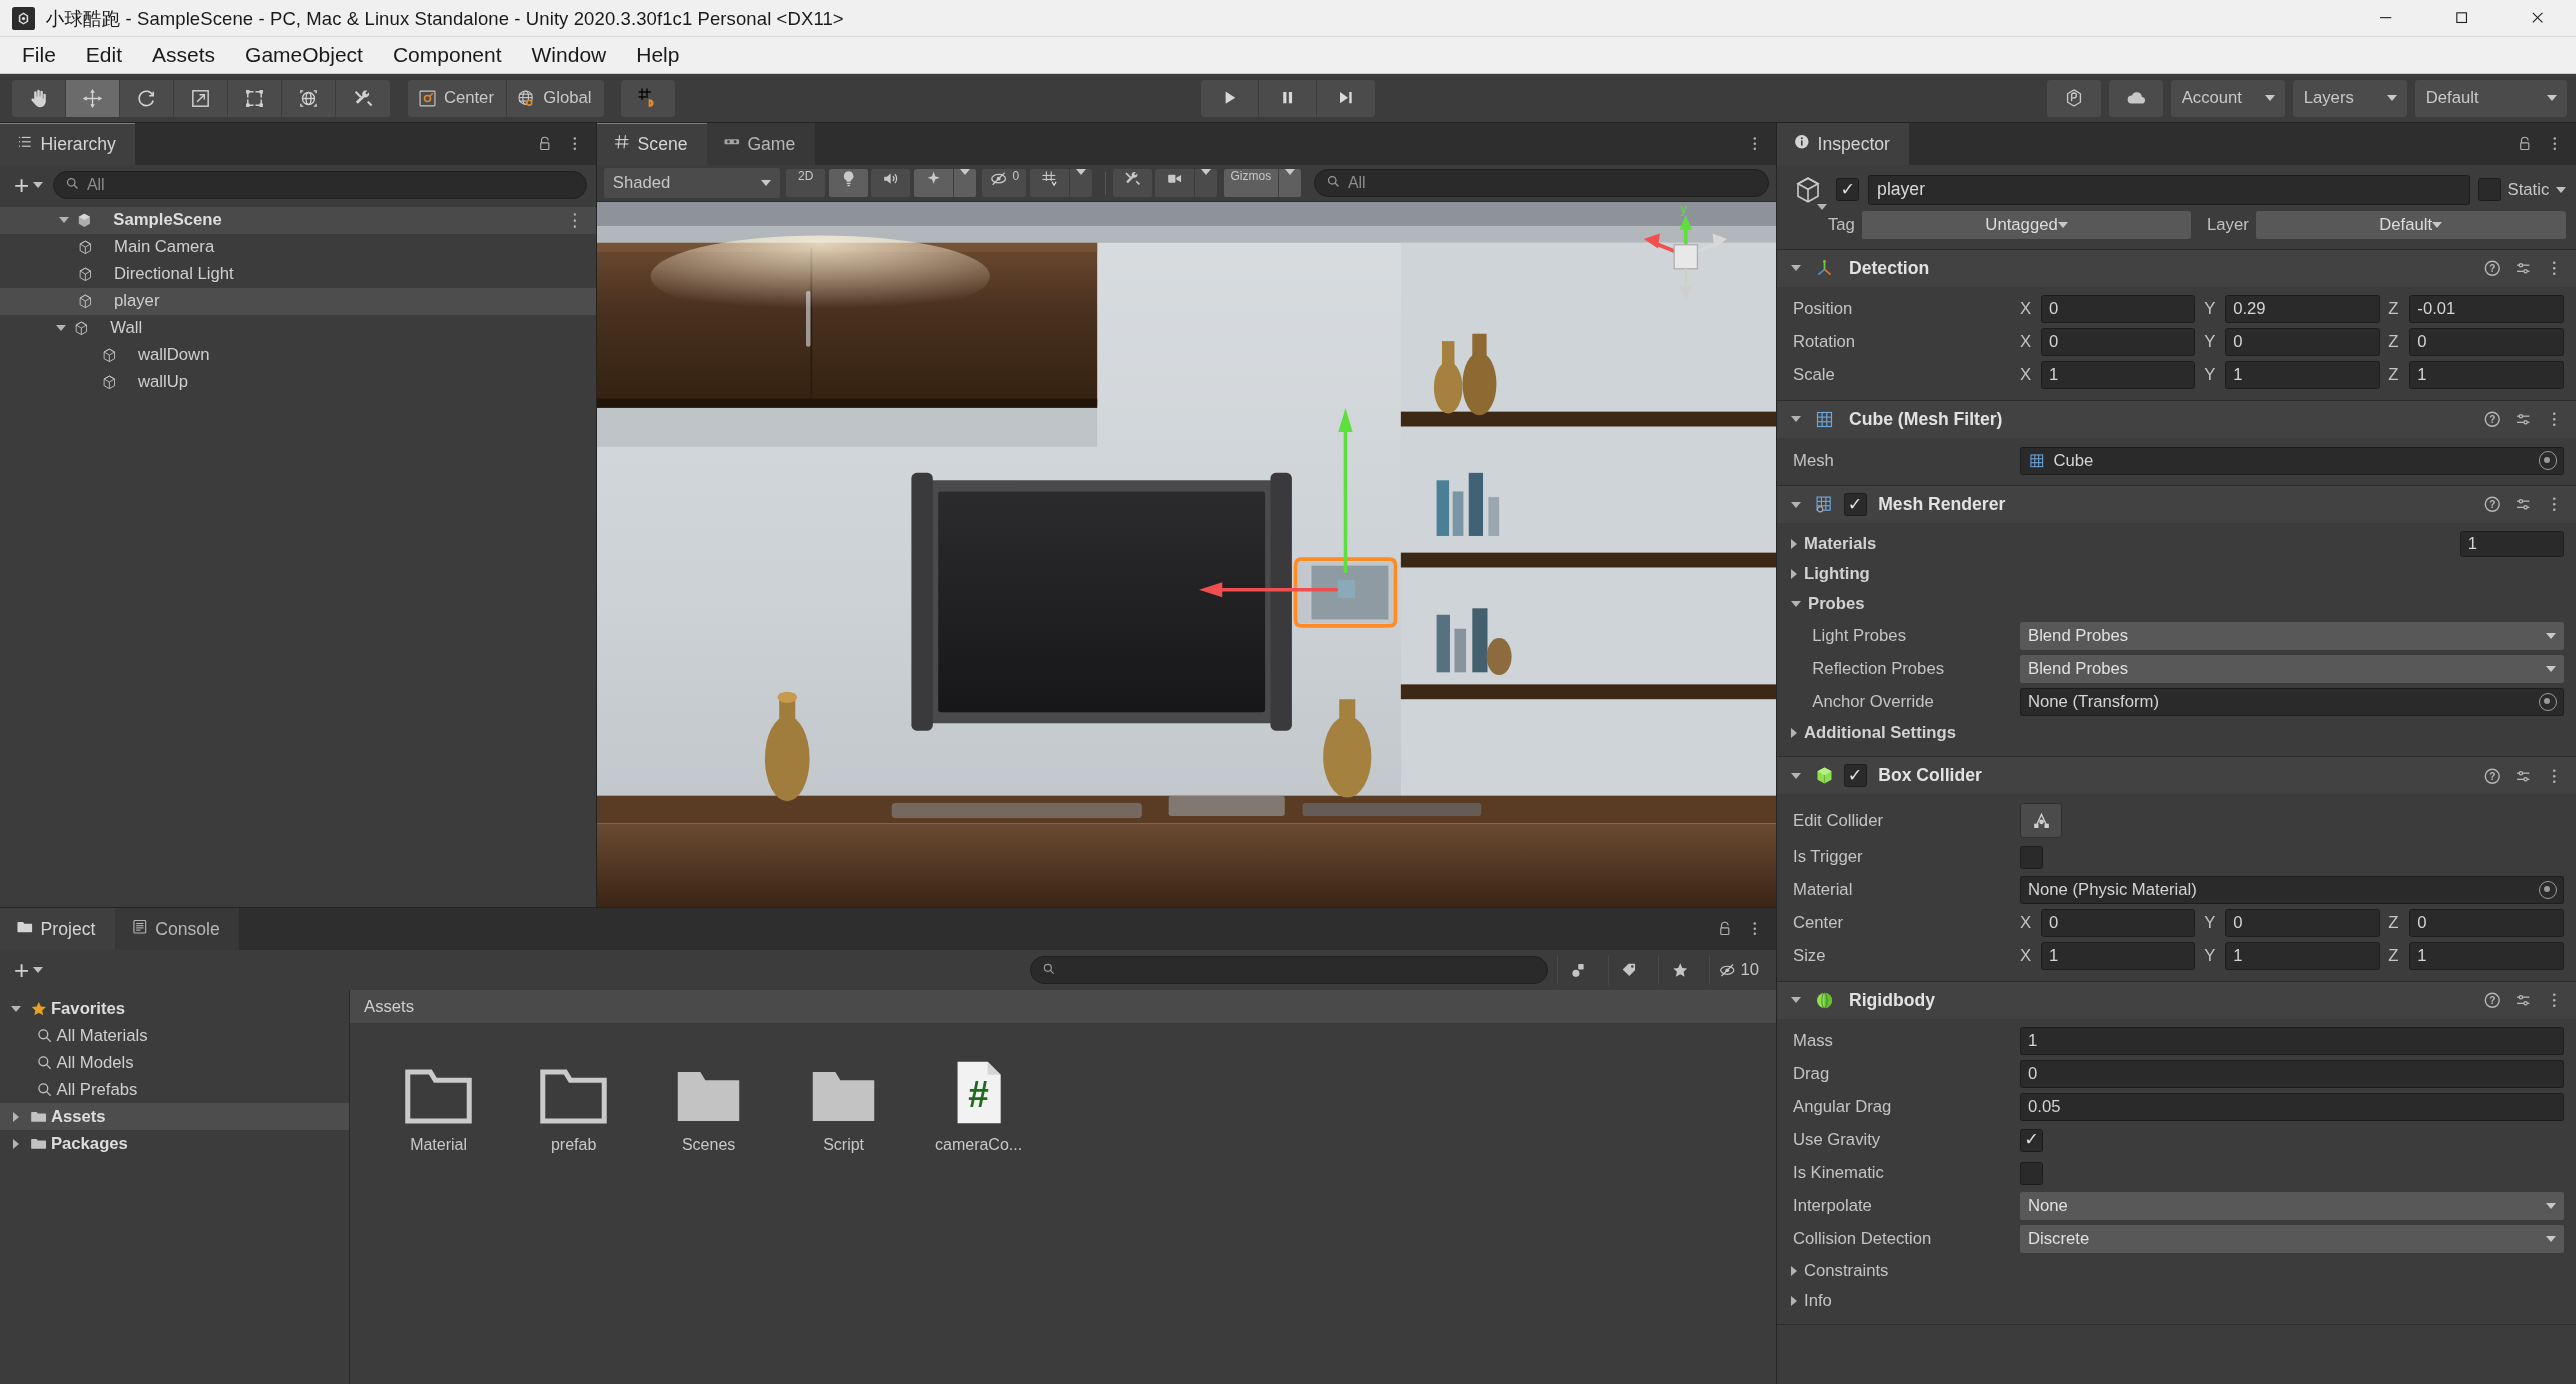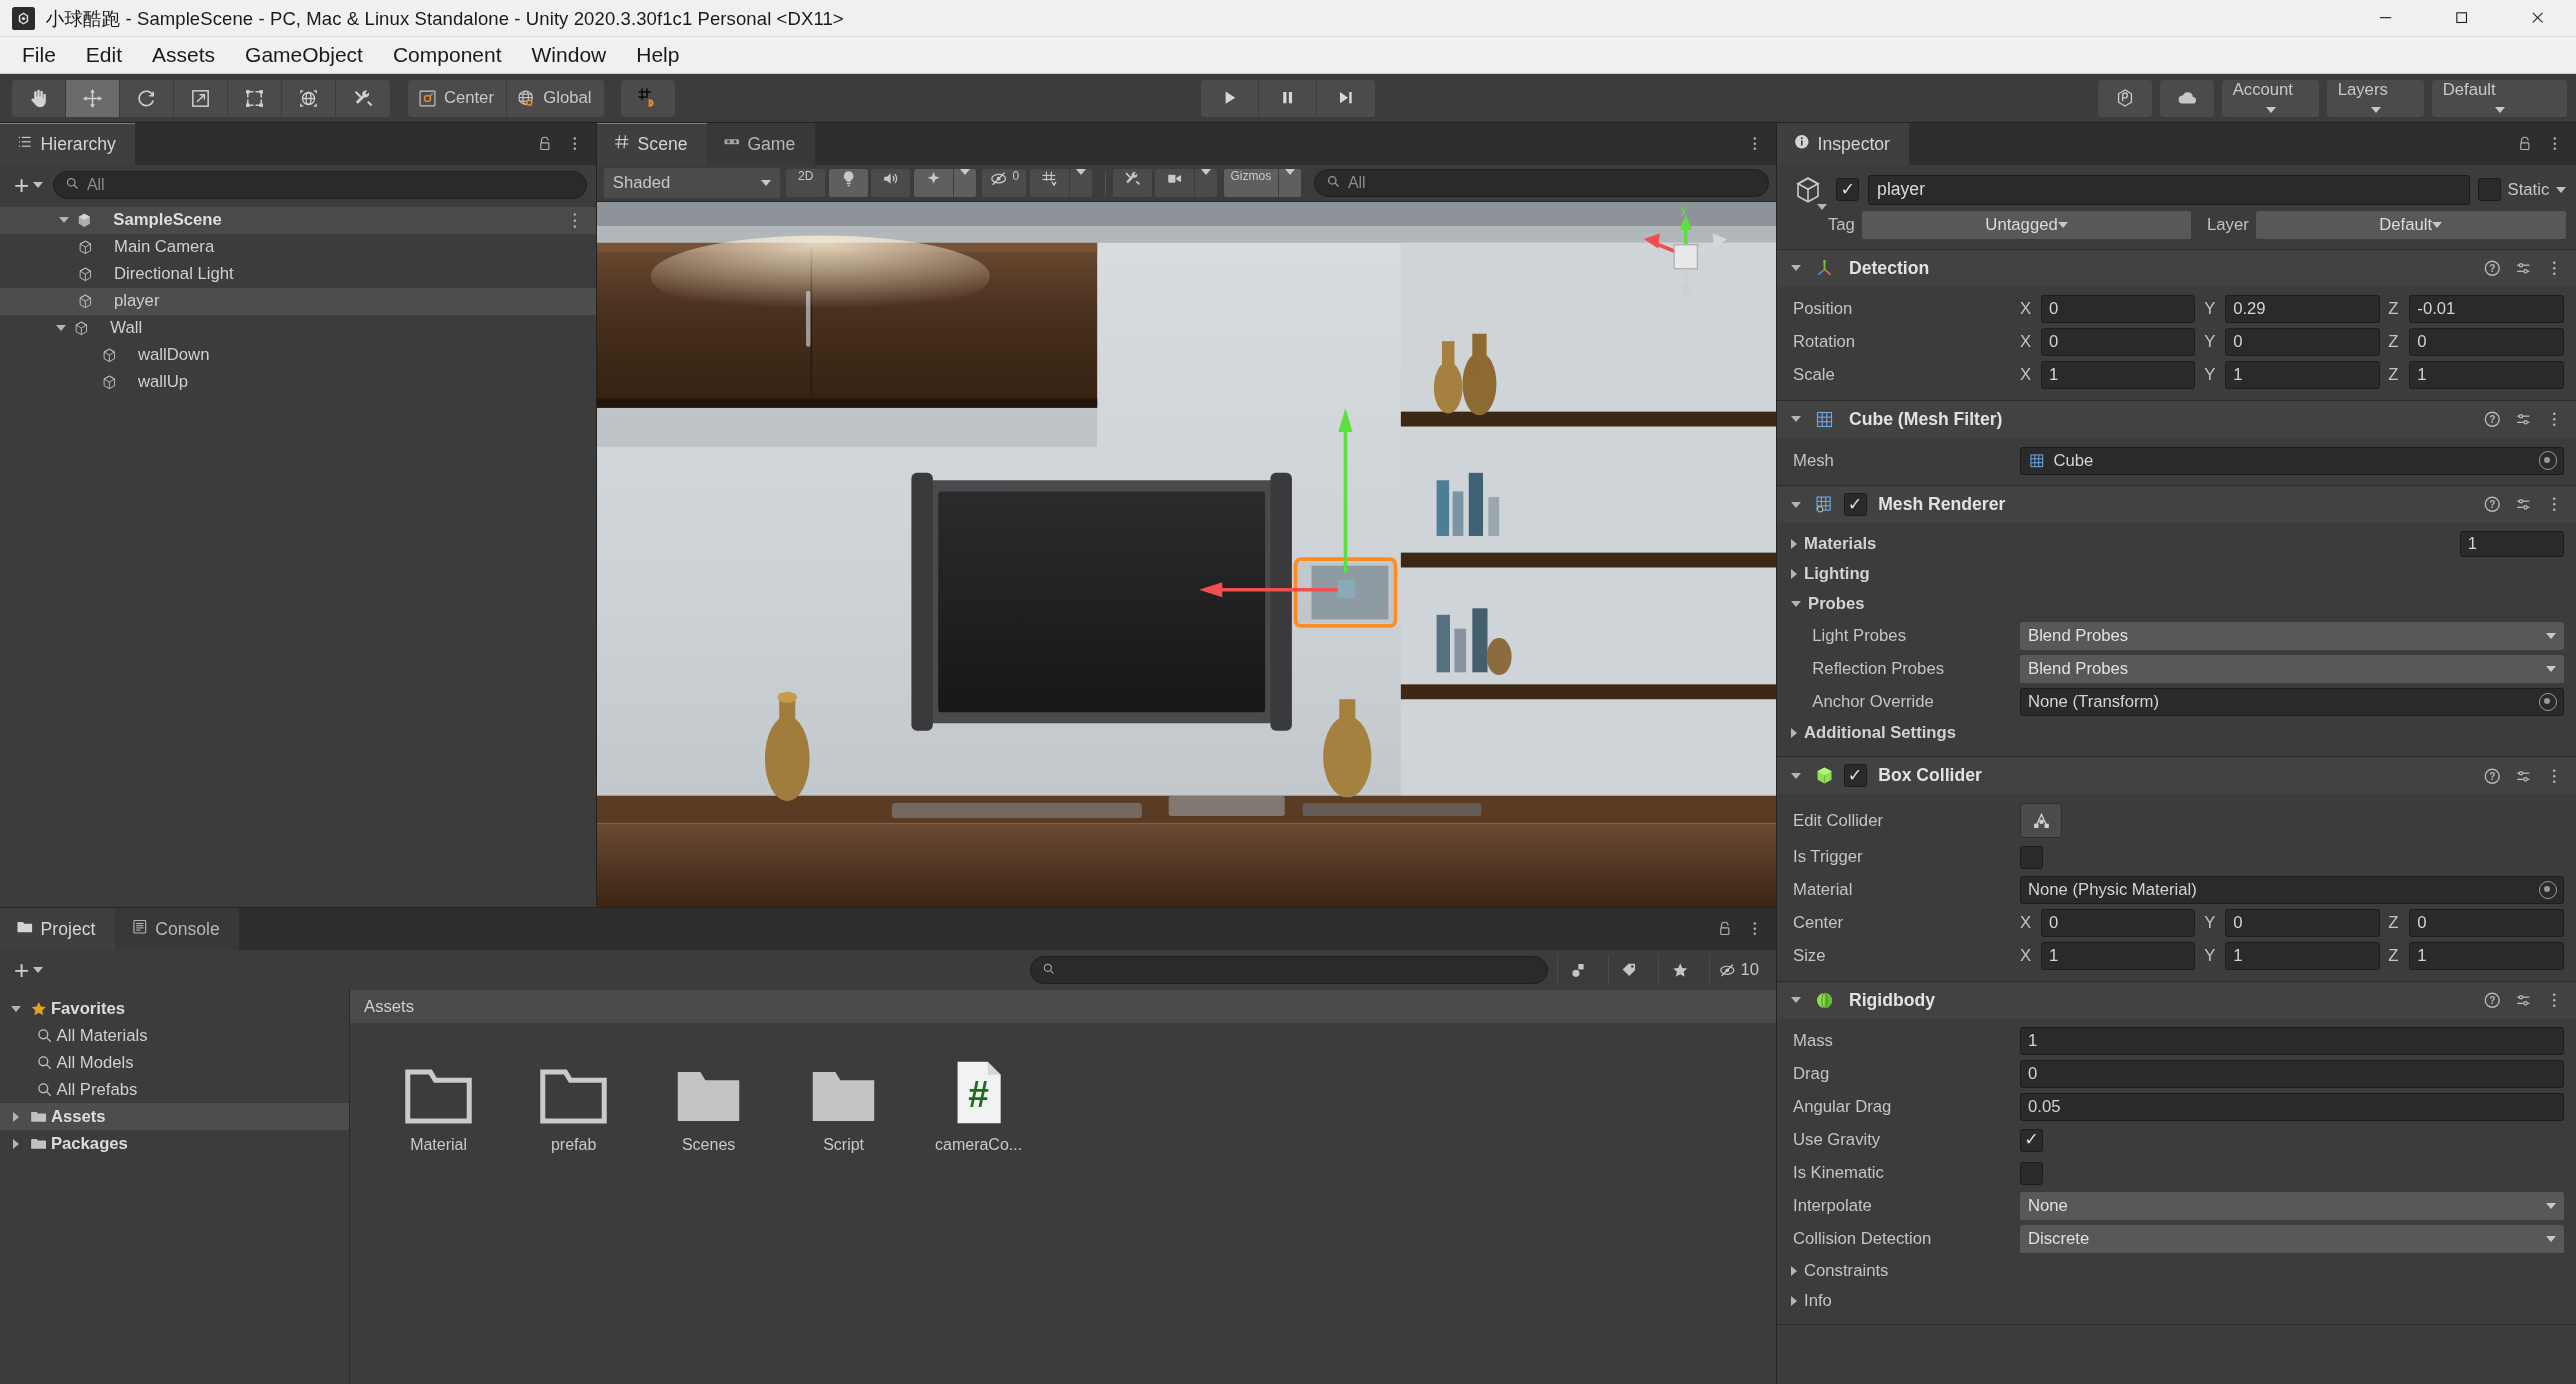--- a/index.html
+++ b/index.html
@@ -81,21 +81,21 @@
     display: flex; align-items: center; justify-content: center;
     border-right: 0.9px solid #3c3c3c; color: #d8d8d8;
   }
   .play-btn:first-child { border-radius: 3.5px 0 0 3.5px; }
   .play-btn:last-child { border-radius: 0 3.5px 3.5px 0; border-right: none; }
   .play-btn svg { width: 19.3px; height: 19.3px; }
 
   .tb-right { position: absolute; right: 8.8px; display: flex; align-items: center; gap: 8px; }
   .rbtn {
     height: 37px; background: #4b4b4b; border-radius: 3.5px; color: #c8c8c8;
-    display: flex; align-items: center; padding: 0 10.5px; font-size: 16.7px; gap: 7px; flex-direction: column;
+    display: flex; align-items: center; padding: 0 10.5px; font-size: 16.7px; gap: 7px;
   }
   .rbtn.icononly { width: 54px; justify-content: center; padding: 0; }
   .rbtn svg { width: 22px; height: 22px; }
   .dd-caret { width: 0; height: 0; border-left: 5.3px solid transparent; border-right: 5.3px solid transparent; border-top: 6.2px solid #c8c8c8; }
   .rbtn .lbl { min-width: 76px; }
   .rbtn.wide .lbl { min-width: 114px; }
 
   
   .body { flex: 1 1 auto; display: flex; min-height: 0; background: #86efac; }
   .left-col { width: 1776px; display: flex; flex-direction: column; min-width: 0; }

